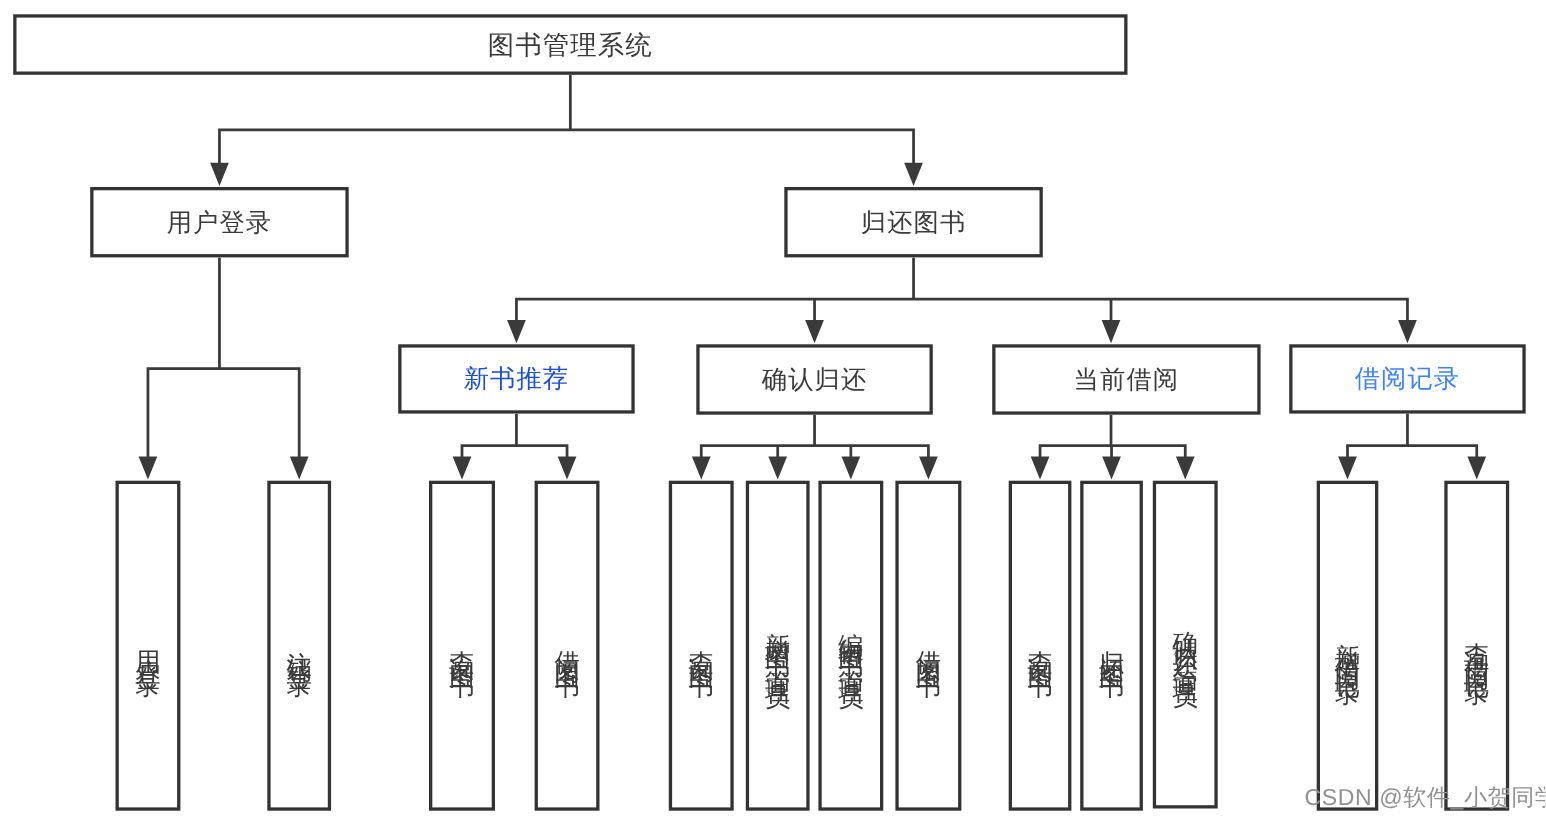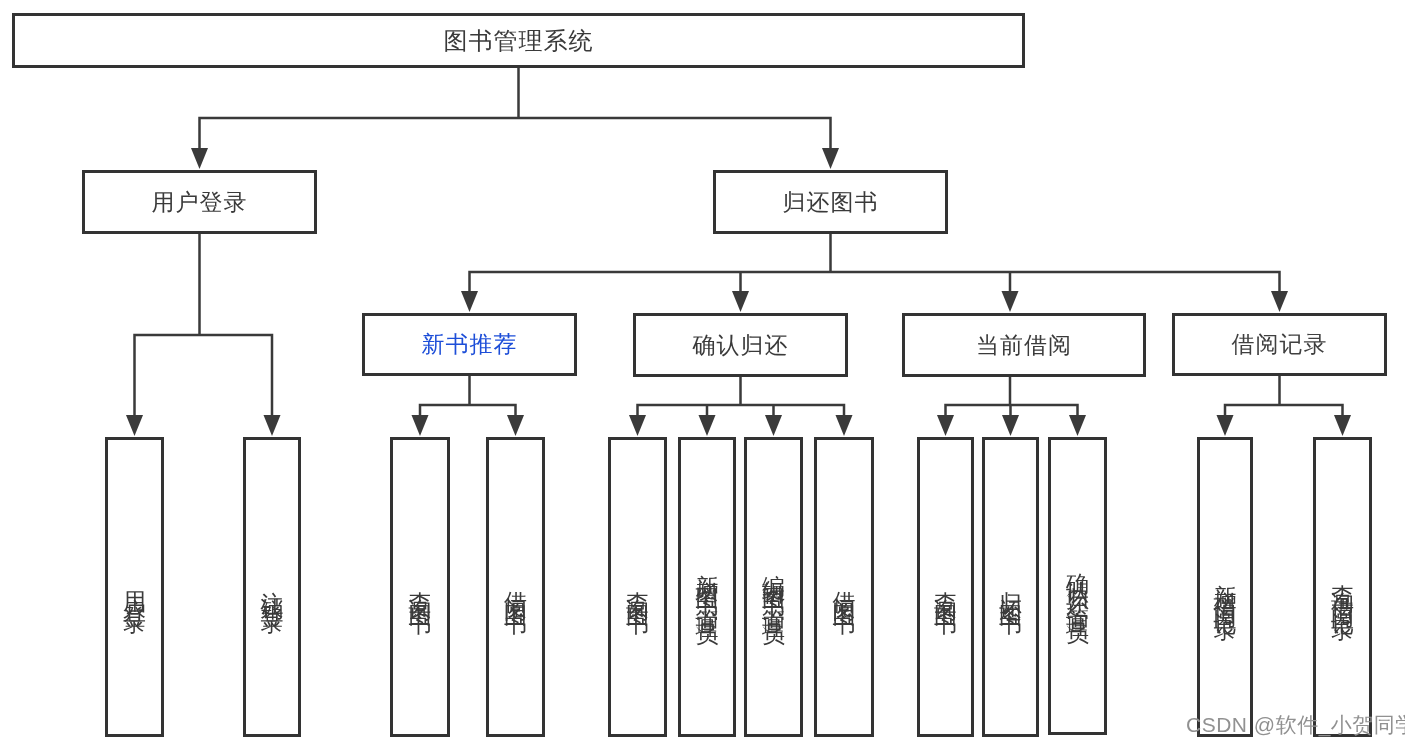--- a/index.html
+++ b/index.html
@@ -114,21 +114,21 @@
     </div>
     <div class="node h" style="left: 362px; top: 313px; width: 215px; height: 63px; border-color: rgb(51, 51, 51); color: #1d4ed8;">
       <span class="label">新书推荐</span>
     </div>
     <div class="node h" style="left: 633px; top: 313px; width: 215px; height: 64px; border-color: rgb(51, 51, 51); color: rgb(58, 58, 58);">
       <span class="label">确认归还</span>
     </div>
     <div class="node h" style="left: 902px; top: 313px; width: 244px; height: 64px; border-color: rgb(51, 51, 51); color: rgb(58, 58, 58);">
       <span class="label">当前借阅</span>
     </div>
-    <div class="node h" style="left: 1172px; top: 313px; width: 215px; height: 63px; border-color: rgb(51, 51, 51); color: #404040;">
+    <div class="node h" style="left: 1172px; top: 313px; width: 215px; height: 63px; border-color: rgb(51, 51, 51); color: #3b82f6;">
       <span class="label">借阅记录</span>
     </div>
     <div class="node v" style="left: 105px; top: 437px; width: 59px; height: 300px; border-color: rgb(51, 51, 51); color: rgb(58, 58, 58);">
       <span class="label">用户登录</span>
     </div>
     <div class="node v" style="left: 243px; top: 437px; width: 58px; height: 300px; border-color: rgb(51, 51, 51); color: rgb(58, 58, 58);">
       <span class="label">注销登录</span>
     </div>
     <div class="node v" style="left: 390px; top: 437px; width: 60px; height: 300px; border-color: rgb(51, 51, 51); color: rgb(58, 58, 58);">
       <span class="label">查询图书</span>

